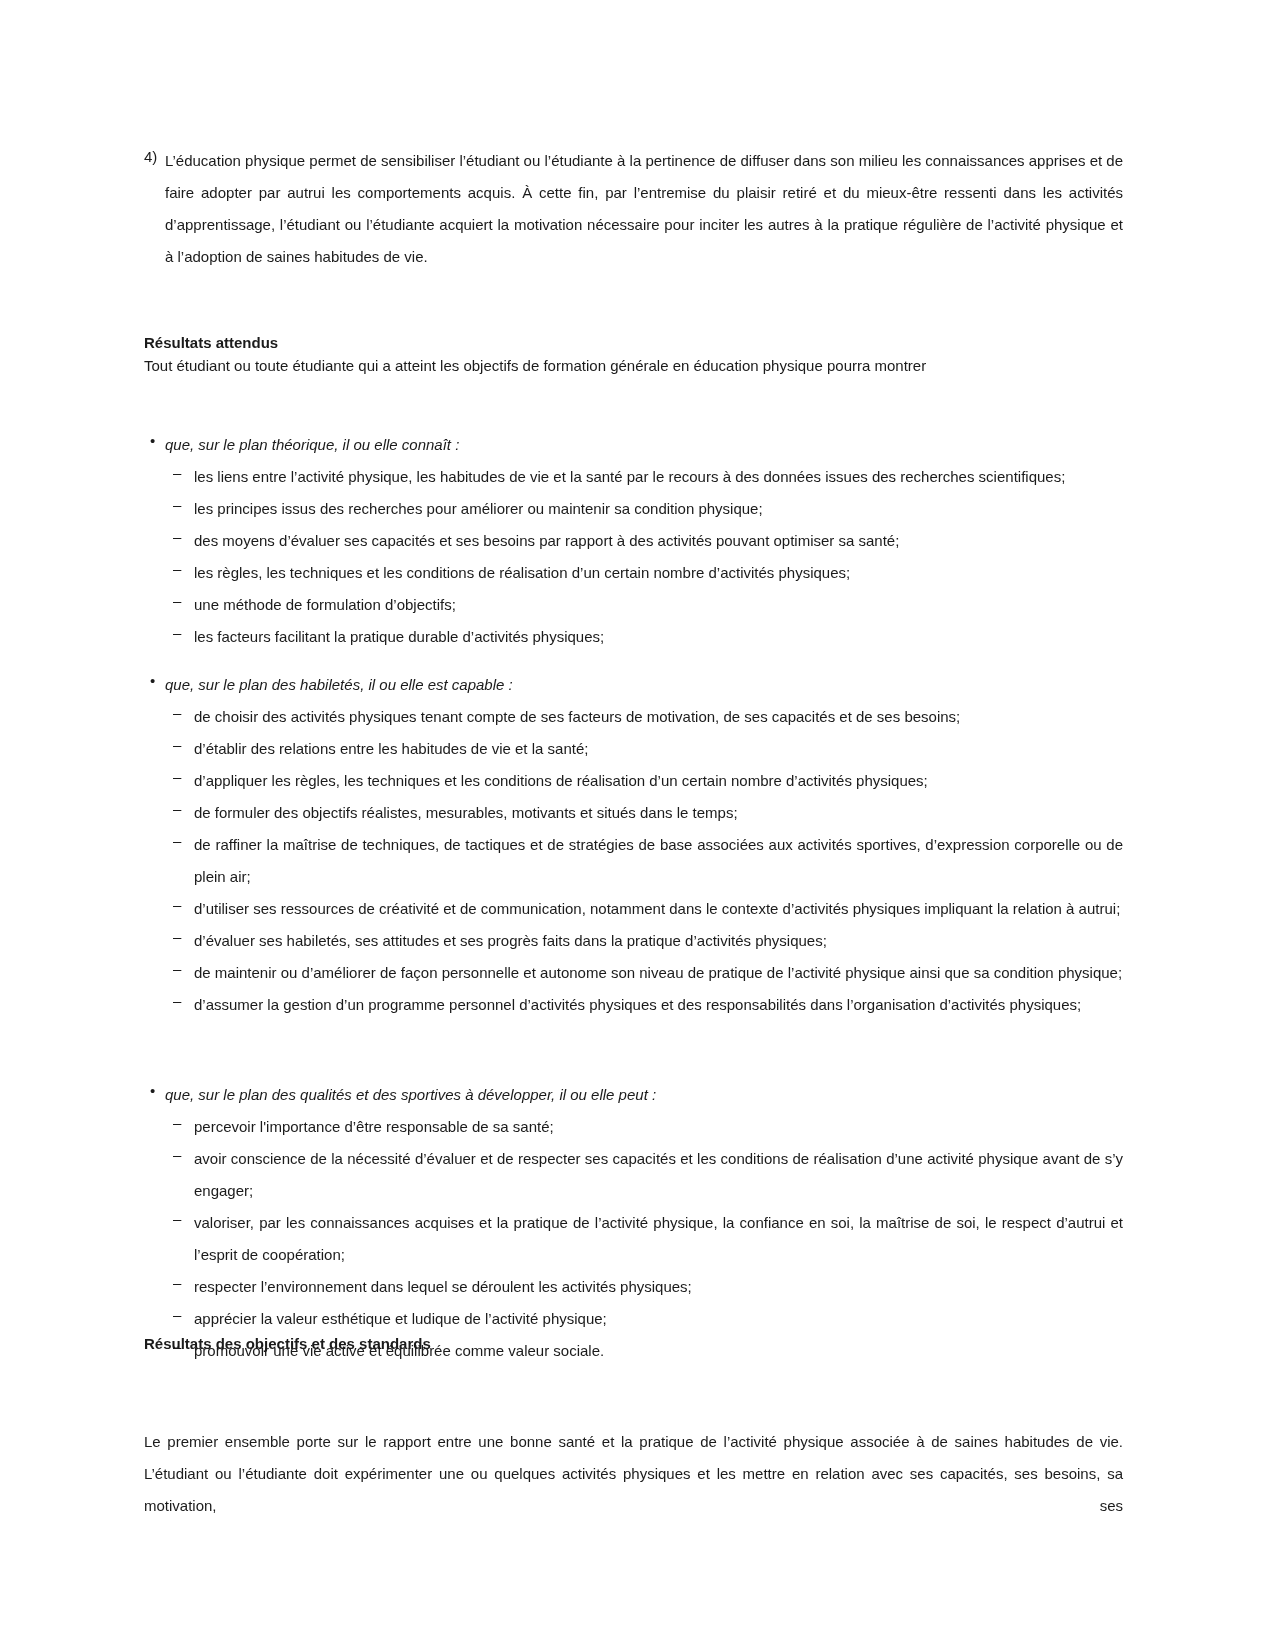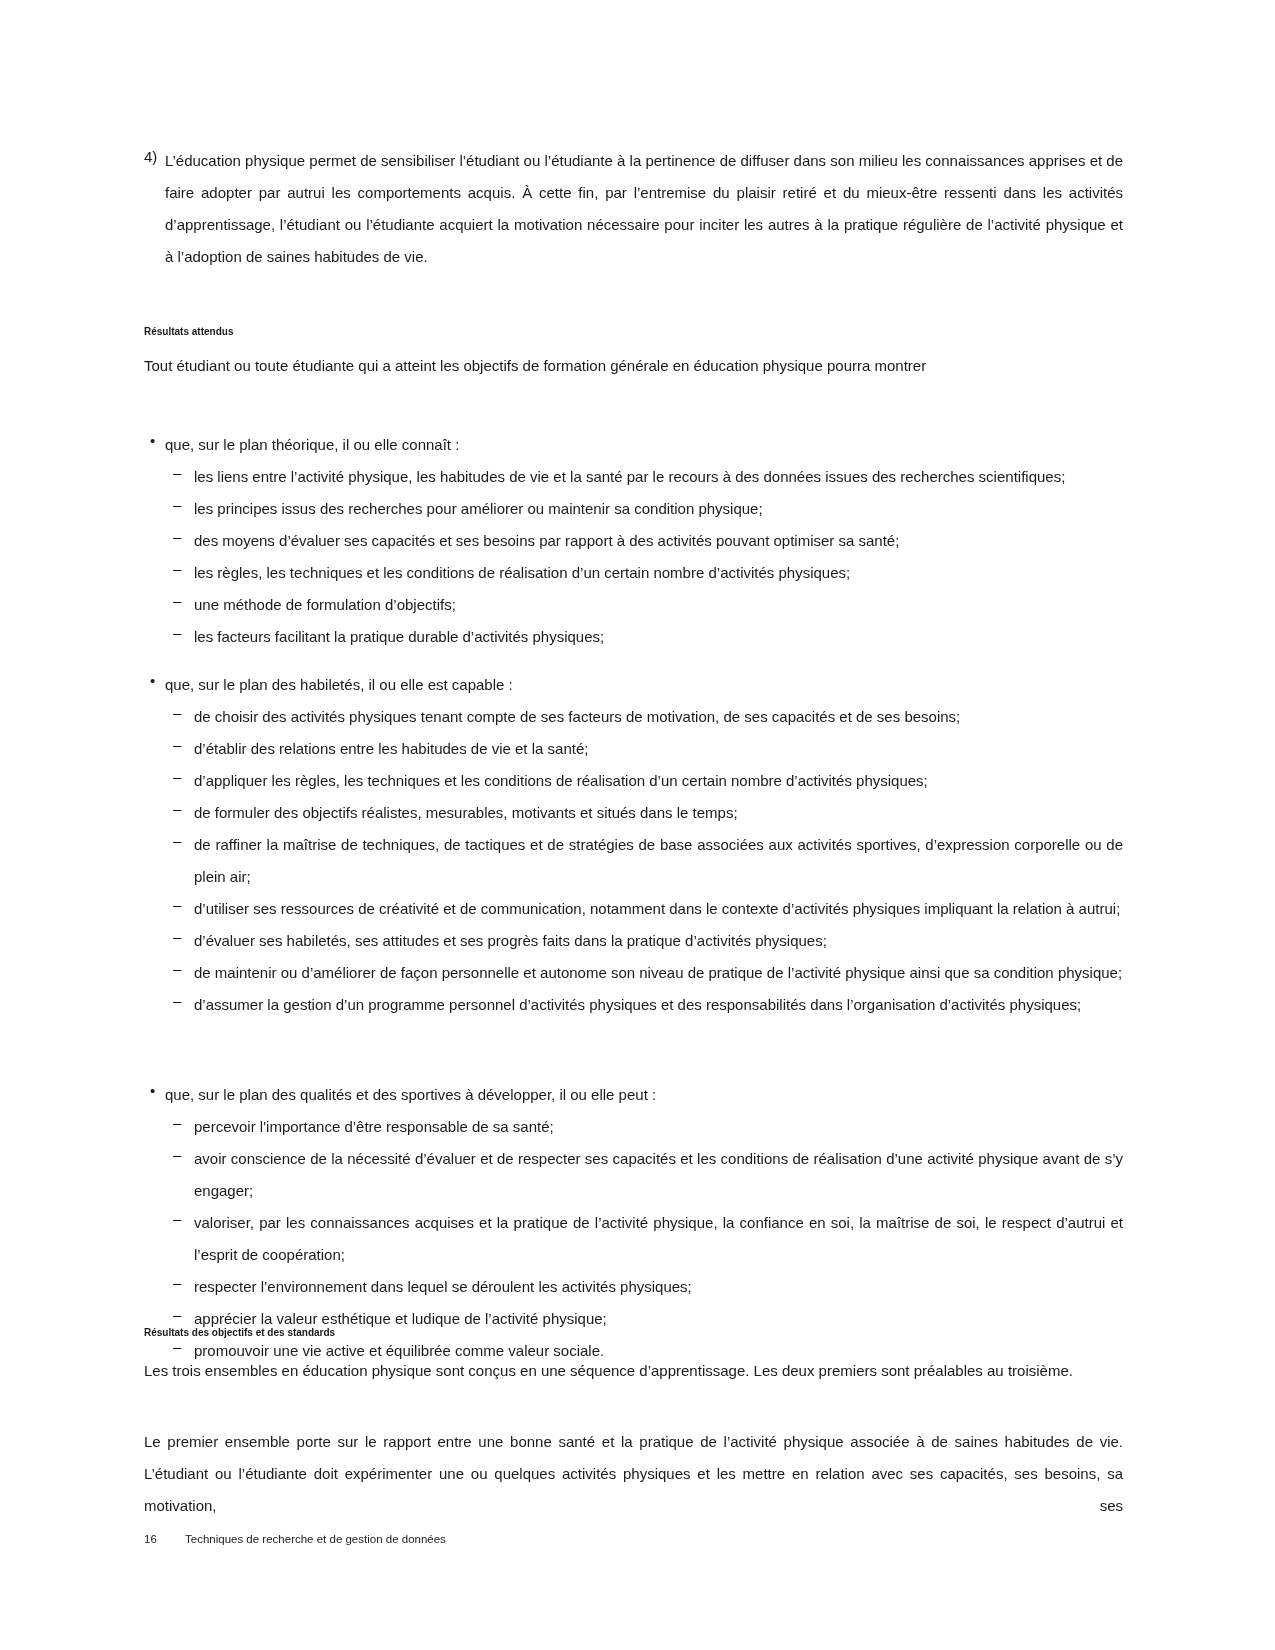--- a/index.html
+++ b/index.html
@@ -22,30 +22,31 @@
   }
   .just { text-align: justify; }
   .just-all { text-align: justify; text-align-last: justify; }
 
   
   .numbered-item { display: flex; }
   .item-num { flex: none; width: 21px; font-size: 15px; line-height: 23px; }
   .numbered-item .item-text { flex: 1; }
 
   h2.doc-heading {
-    font-size: 10px;
+    font-size: 15px;
     line-height: 23px;
     font-weight: bold;
     color: #1b1b1b;
+    margin-top: 11px;
   }
 
   
   .bullet-lead { display: flex; }
   .bullet-marker { flex: none; width: 15px; margin-left: 6px; font-size: 15px; line-height: 23px; }
-  .lead-text { flex: 1; }
+  .lead-text { flex: 1; font-style: italic; }
   .dash-item { display: flex; padding-left: 29px; }
   .dash-marker { flex: none; width: 21px; font-size: 15px; line-height: 23px; }
   .dash-text { flex: 1; }
 
   
   .page-footer { position: absolute; left: 144px; top: 1532px; width: 979px; display: flex; align-items: baseline; }
   .page-footer span { font-size: 11.5px; line-height: 15px; color: #222; }
   .footer-num { display: inline-block; min-width: 41px; }
 </style>
 </head>
@@ -162,22 +163,17 @@
       <p class="dash-text just">apprécier la valeur esthétique et ludique de l’activité physique;</p>
     </div>
     <div class="dash-item">
       <span class="dash-marker">–</span>
       <p class="dash-text just">promouvoir une vie active et équilibrée comme valeur sociale.</p>
     </div>
   </section>
 
   <h2 class="abs doc-heading" style="top:1321px">Résultats des objectifs et des standards</h2>
 
-  <p class="abs just" style="top:1355px">Les trois ensembles en éducation physique sont conçus en une séquence d’apprentissage. Les deux premiers sont préalables au troisième.</p>
 
   <p class="abs just-all" style="top:1426px">Le premier ensemble porte sur le rapport entre une bonne santé et la pratique de l’activité physique associée à de saines habitudes de vie. L’étudiant ou l’étudiante doit expérimenter une ou quelques activités physiques et les mettre en relation avec ses capacités, ses besoins, sa motivation, ses</p>
 
-  <footer class="page-footer">
-    <span class="footer-num">16</span>
-    <span class="footer-title">Techniques de recherche et de gestion de données</span>
-  </footer>
 
 </div>
 
 </body></html>

